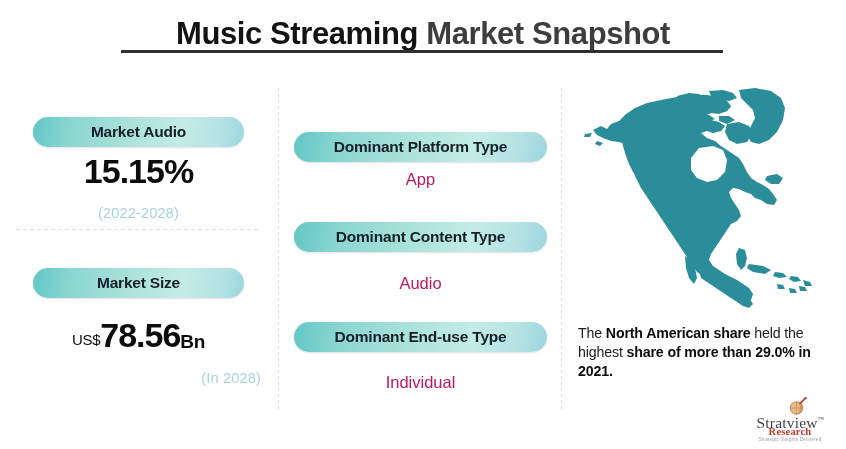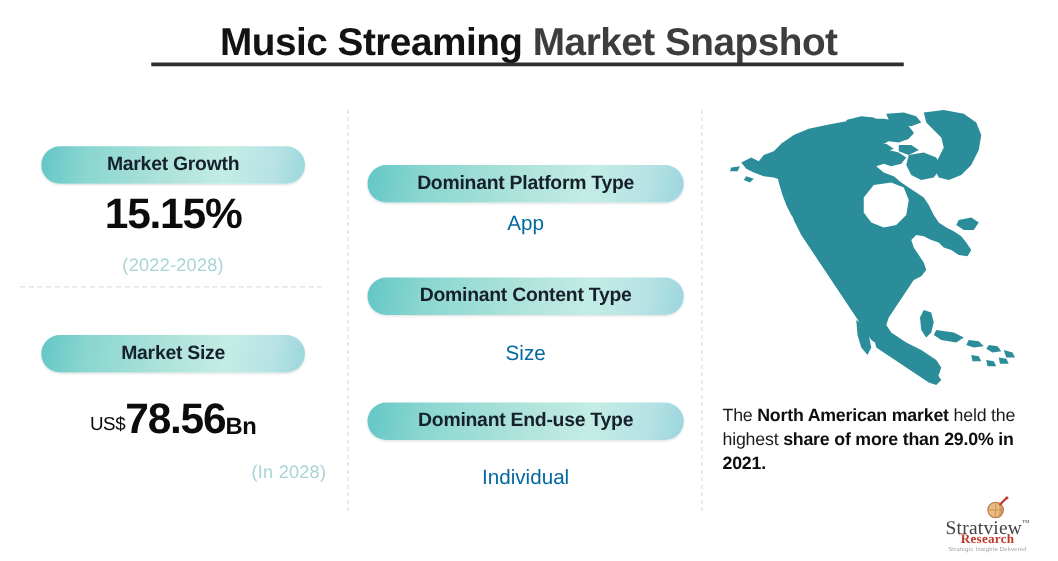--- a/index.html
+++ b/index.html
@@ -151,21 +151,21 @@
   .sub-growth { top: 205px; }
   .sub-size   { top: 370px; text-align: right; }
 
   
   .answer {
     position: absolute;
     left: 294px;
     width: 253px;
     text-align: center;
     font-size: 16.5px;
-    color: #0369a1;
+    color: #be185d;
     white-space: nowrap;
   }
 
   
   .map-wrap {
     position: absolute;
     left: 581px;
     top: 88px;
     width: 250px;
     height: 232px;
@@ -247,33 +247,33 @@
 
   <div class="header">
     <div class="title"><span class="t-dark">Music Streaming </span><span class="t-gray">Market Snapshot</span></div>
   </div>
   <div class="title-rule"></div>
 
   <div class="v-divider d1"></div>
   <div class="v-divider d2"></div>
   <div class="h-divider"></div>
 
-  <div class="pill left-col" style="top:117px;">Market Growth</div>
+  <div class="pill left-col" style="top:117px;">Market Audio</div>
   <div class="big-value growth-value">15.15%</div>
   <div class="sub-note sub-growth">(2022-2028)</div>
 
   <div class="pill left-col" style="top:268px;">Market Size</div>
   <div class="big-value size-value"><span class="unit-pre">US$</span><span>78.56</span><span class="unit-post">Bn</span></div>
   <div class="sub-note sub-size">(In 2028)</div>
 
   <div class="pill mid-col" style="top:132px;">Dominant Platform Type</div>
   <div class="answer" style="top:170px;">App</div>
 
   <div class="pill mid-col" style="top:222px;">Dominant Content Type</div>
-  <div class="answer" style="top:274px;">Size</div>
+  <div class="answer" style="top:274px;">Audio</div>
 
   <div class="pill mid-col" style="top:322px;">Dominant End-use Type</div>
   <div class="answer" style="top:373px;">Individual</div>
 
   <div class="map-wrap">
     <svg viewBox="0 0 250 232" xmlns="http://www.w3.org/2000/svg" aria-hidden="true">
       <g fill="#2a8d99">
 
         <path d="M12,42 L20,38 L26,41 L30,36 L38,33 L44,27 L52,22 L58,20 L63,24 L60,31 L55,36 L58,40
                  L64,38 L70,40 L66,47 L58,50 L50,52 L44,56 L38,54 L30,53 L22,50 L16,47 Z"></path>
@@ -328,21 +328,21 @@
         <path d="M194,184 L202,185 L206,189 L198,190 L192,188 Z"></path>
         <path d="M210,188 L217,189 L220,193 L213,194 L208,191 Z"></path>
         <path d="M222,192 L229,194 L231,198 L224,198 Z"></path>
         <path d="M196,196 L202,197 L204,201 L197,201 Z"></path>
         <path d="M208,200 L214,201 L216,205 L209,205 Z"></path>
         <path d="M218,198 L224,199 L226,203 L219,203 Z"></path>
       </g>
     </svg>
   </div>
 
-  <div class="callout"><span>The </span><b>North American market</b><span> held the highest </span><b>share of more than 29.0% in 2021.</b></div>
+  <div class="callout"><span>The </span><b>North American share</b><span> held the highest </span><b>share of more than 29.0% in 2021.</b></div>
 
   <div class="logo">
     <div class="logo-mark">
       <svg viewBox="0 0 19 19" xmlns="http://www.w3.org/2000/svg" aria-hidden="true">
         <circle cx="8.5" cy="11" r="6.2" fill="#e9ba86"></circle>
         <path d="M8.5 4.8 a6.2 6.2 0 0 1 0 12.4 a3.2 6.2 0 0 0 0 -12.4 Z" fill="#d89a5d"></path>
         <path d="M2.4 11 h12.2" stroke="#c98b4e" stroke-width="0.7" fill="none"></path>
         <path d="M8.5 4.8 v12.4" stroke="#c98b4e" stroke-width="0.7" fill="none"></path>
         <circle cx="8.5" cy="11" r="6.2" fill="none" stroke="#b97f46" stroke-width="0.9"></circle>
         <path d="M12.2 6.4 L17.2 1.4" stroke="#c0392b" stroke-width="1.7" stroke-linecap="round"></path>

